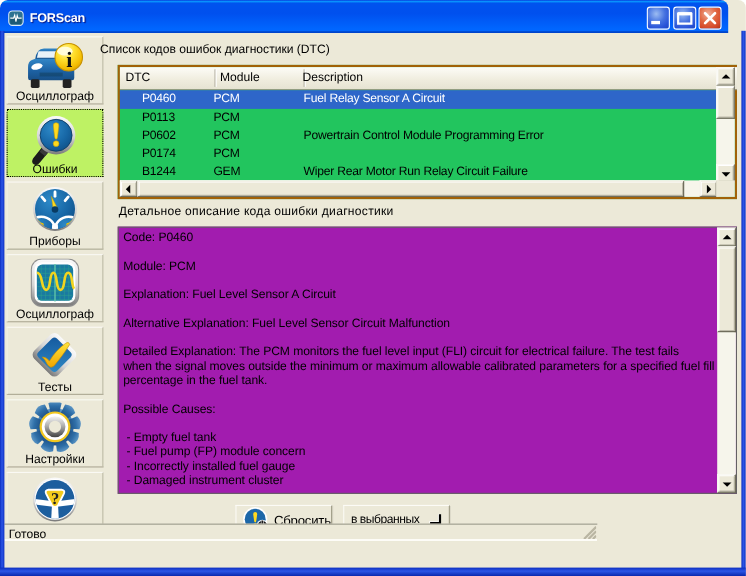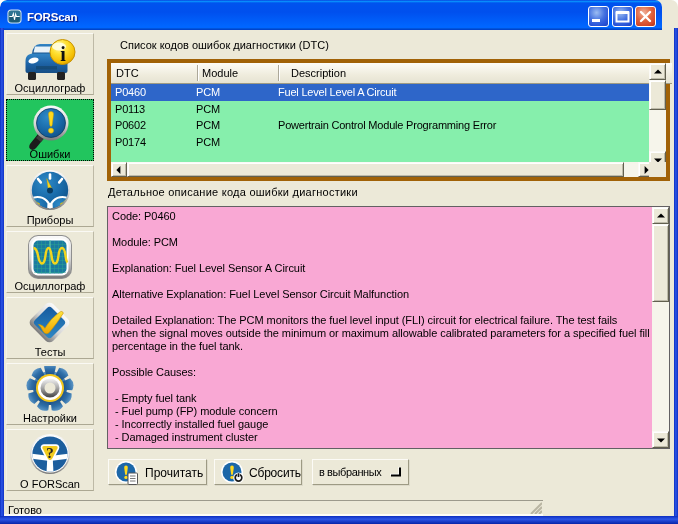--- a/index.html
+++ b/index.html
@@ -31,73 +31,73 @@
 .tbtn.red  { background: radial-gradient(circle at 40% 30%, #f0b09a 0%, #e06540 45%, #d4492a 75%, #aa3315 100%); }
 #btn-min { right:53px; } #btn-max { right:29px; } #btn-close { right:6px; }
 
 #brd-l,#brd-r { position:absolute; z-index:50; background:linear-gradient(90deg,#0C2EC0 0%,#2B55E6 45%,#0E30C4 100%); }
 #brd-b { position:absolute; z-index:50; background:linear-gradient(180deg,#0C2EC0 0%,#2B55E6 40%,#0A28AE 95%,#051D86 100%); }
 #brd-l { left:0; top:28px; width:4px; height:496px; }
 #brd-r { right:0; top:28px; width:4px; height:496px; }
 #brd-b { left:0; bottom:0; width:678px; height:8px; }
 
 #status {
-  position:absolute; left:4px; top:500px; width:539px; height:16px;
+  position:absolute; left:4px; top:476px; width:539px; height:16px;
   background:#ECE9D8; border-top:1px solid #9C9A8C;
   box-shadow: inset 0 -2px 0 #FDFCF7;
   font-size:11px; color:#000;
 }
 #status .txt { position:absolute; left:4px; top:3px; }
 
 .sbtn {
   position:absolute; left:6px; width:88px; height:62px;
   background:#ECE9D8;
   border:1px solid;
   border-color:#FAF9F4 #BDB9A6 #ACA893 #F3F1E6;
 }
-.sbtn.sel { background:#22c55e; border:1px dotted #000; }
+.sbtn.sel { background:#bef264; border:1px dotted #000; }
 .sbtn .lbl {
   position:absolute; left:0; bottom:0px; width:100%;
   text-align:center; font-size:11px; color:#000; white-space:nowrap;
 }
 
 .mlabel { position:absolute; font-size:11px; color:#000; }
 
 #table {
   position:absolute; left:107px; top:59px; width:563px; height:122px;
-  background:#86efac; border:4px solid #a16207;
+  background:#22c55e; border:2px solid #a16207;
 }
 #thead { position:absolute; left:0; top:0; width:561px; height:21px;
   background:linear-gradient(180deg,#FDFCF7 0%, #EFECDD 60%, #E6E3D2 100%);
   border-bottom:1px solid #9D9A84;
 }
 .hsep { position:absolute; top:2px; width:1px; height:16px; background:#ACA899; }
 .hsep:after { content:""; position:absolute; left:1px; top:0; width:1px; height:16px; background:#fff; }
 .hcell { position:absolute; top:4px; font-size:11px; color:#000; }
 .trow { position:absolute; left:0; width:544px; height:17px; font-size:11px; color:#000; letter-spacing:-0.2px; }
 .trow span { position:absolute; top:2px; white-space:nowrap; }
 .trow.sel { background:#2E66C9; color:#fff; }
-.c1 { left:4px; } .c2 { left:85px; } .c3 { left:167px; }
+.c1 { left:20px; } .c2 { left:85px; } .c3 { left:167px; }
 
 .sb-btn, .sb-thumb {
   position:absolute; background:#ECE9D8;
   border:1px solid;
   border-color:#FBFAF6 #62604F #62604F #FBFAF6;
   box-shadow: inset 1px 1px 0 #FFFFFF, inset -1px -1px 0 #BDBAA9;
 }
 .sb-track { position:absolute; background:#F6F5EB; }
 .arr { position:absolute; width:0; height:0; border:4px solid transparent; }
 .arr.up    { left:50%; top:50%; transform:translate(-50%,-65%);  border-bottom-color:#000; border-top-width:0; }
 .arr.down  { left:50%; top:50%; transform:translate(-50%,-35%);  border-top-color:#000; border-bottom-width:0; }
 .arr.left  { left:50%; top:50%; transform:translate(-65%,-50%);  border-right-color:#000; border-left-width:0; }
 .arr.right { left:50%; top:50%; transform:translate(-35%,-50%);  border-left-color:#000; border-right-width:0; }
 
 #detail {
   position:absolute; left:107px; top:206px; width:563px; height:243px;
-  background:#f9a8d4; border:1px solid #636163;
+  background:#a21caf; border:1px solid #636163;
 }
 #dtext {
   position:absolute; left:4px; top:3px;
   font-size:11px; line-height:13px; color:#000; white-space:pre; letter-spacing:-0.06px;
 }
 
 .bbtn {
   position:absolute; top:459px; height:26px;
   background:#ECE9D8;
   border:1px solid;
@@ -447,48 +447,53 @@
  <g clip-path="url(#wclip)" fill="#fff">
   <path d="M3 20.5 L23 23 L43 20.5 L43 25.5 L23 28 L3 25.5 Z"></path>
   <path d="M20.3 25 L25.7 25 L26.5 40 L19.5 40 Z"></path>
  </g>
  <path d="M17 12.2 L29 12.2 Q32.5 12.8 31.1 15.8 L25.8 26.3 Q23 29.6 20.2 26.3 L14.9 15.8 Q13.5 12.8 17 12.2 Z" fill="#F2CB1E" stroke="#fff" stroke-width="1.7"></path>
  <text x="23" y="25" font-size="15" font-weight="bold" font-family="Liberation Serif, serif" fill="#222" text-anchor="middle">?</text>
 </svg>
     <div class="lbl">О FORScan</div>
   </div>
 
-  <div class="mlabel" style="left:120px; top:39px;">Список кодов ошибок диагностики (DTC)</div>
+  <div class="mlabel" style="left:91px; top:39px;">Список кодов ошибок диагностики (DTC)</div>
 
   <div id="table">
     <div id="thead">
       <div class="hsep" style="left:86px"></div>
       <div class="hsep" style="left:167px"></div>
       <div class="hcell" style="left:5px">DTC</div>
       <div class="hcell" style="left:91px">Module</div>
-      <div class="hcell" style="left:180px">Description</div>
+      <div class="hcell" style="left:166px">Description</div>
     </div>
     <div class="trow sel" style="top:21px">
         <span class="c1">P0460</span>
         <span class="c2">PCM</span>
-        <span class="c3">Fuel Level Level A Circuit</span>
+        <span class="c3">Fuel Relay Sensor A Circuit</span>
       </div>
     <div class="trow" style="top:37.5px">
         <span class="c1">P0113</span>
         <span class="c2">PCM</span>
       </div>
     <div class="trow" style="top:54px">
         <span class="c1">P0602</span>
         <span class="c2">PCM</span>
         <span class="c3">Powertrain Control Module Programming Error</span>
       </div>
     <div class="trow" style="top:70.5px">
         <span class="c1">P0174</span>
         <span class="c2">PCM</span>
       </div>
+    <div class="trow" style="top:87px">
+        <span class="c1">B1244</span>
+        <span class="c2">GEM</span>
+        <span class="c3">Wiper Rear Motor Run Relay Circuit Failure</span>
+      </div>
 
     <div class="sb-track" style="right:0; top:0; width:17px; height:105px;"></div>
     <div class="sb-btn" style="right:0; top:0; width:17px; height:17px;">
         <div class="arr up"></div>
       </div>
     <div class="sb-thumb" style="right:0; top:17px; width:17px; height:30px;"></div>
     <div class="sb-btn" style="right:0; top:88px; width:17px; height:17px;">
         <div class="arr down"></div>
       </div>
 
@@ -511,37 +516,20 @@
     <div class="sb-track" style="right:0; top:0; width:17px; height:241px;"></div>
     <div class="sb-btn" style="right:0; top:0; width:17px; height:17px;">
         <div class="arr up"></div>
       </div>
     <div class="sb-thumb" style="right:0; top:17px; width:17px; height:78px;"></div>
     <div class="sb-btn" style="right:0; top:224px; width:17px; height:17px;">
         <div class="arr down"></div>
       </div>
   </div>
 
-  <div class="bbtn" style="left:108px; width:99px;">
-    <svg width="32" height="26" viewBox="0 0 32 26" style="position:absolute;left:4px;top:0px;" id="ic-read">
- <circle cx="13" cy="12" r="11" fill="#fff"></circle>
- <circle cx="13" cy="12" r="9.5" fill="#1C67A8"></circle>
- <path d="M13 5.5 Q15 5.5 14.8 7.7 L14 13.5 Q13.9 15 13 15 Q12.1 15 12 13.5 L11.2 7.7 Q11 5.5 13 5.5 Z" fill="#FFD91E"></path>
- <circle cx="13" cy="17.4" r="1.7" fill="#FFD91E"></circle>
- <g transform="translate(14.5,12.5)">
-  <rect x="0.5" y="0.5" width="9.5" height="11.5" rx="1" fill="#fff" stroke="#555"></rect>
-  <g stroke="#777" stroke-width="1">
-            <line x1="2.5" y1="3.5" x2="8" y2="3.5"></line>
-            <line x1="2.5" y1="6" x2="8" y2="6"></line>
-            <line x1="2.5" y1="8.5" x2="8" y2="8.5"></line>
-          </g>
- </g>
-</svg>
-    <span class="t" style="left:36px;">Прочитать</span>
-  </div>
   <div class="bbtn" style="left:214px; width:88px;">
     <svg width="32" height="26" viewBox="0 0 32 26" style="position:absolute;left:4px;top:0px;" id="ic-rst">
  <circle cx="13" cy="12" r="11" fill="#fff"></circle>
  <circle cx="13" cy="12" r="9.5" fill="#1C67A8"></circle>
  <path d="M13 5.5 Q15 5.5 14.8 7.7 L14 13.5 Q13.9 15 13 15 Q12.1 15 12 13.5 L11.2 7.7 Q11 5.5 13 5.5 Z" fill="#FFD91E"></path>
  <circle cx="13" cy="17.4" r="1.7" fill="#FFD91E"></circle>
  <g transform="translate(19.5,17.8)">
   <circle cx="0" cy="0" r="5.4" fill="#fff" opacity=".92"></circle>
   <circle cx="0" cy="0" r="3.3" fill="none" stroke="#1a1a1a" stroke-width="1.7"></circle>
   <line x1="0" y1="-4.8" x2="0" y2="-0.8" stroke="#fff" stroke-width="2.6"></line>

